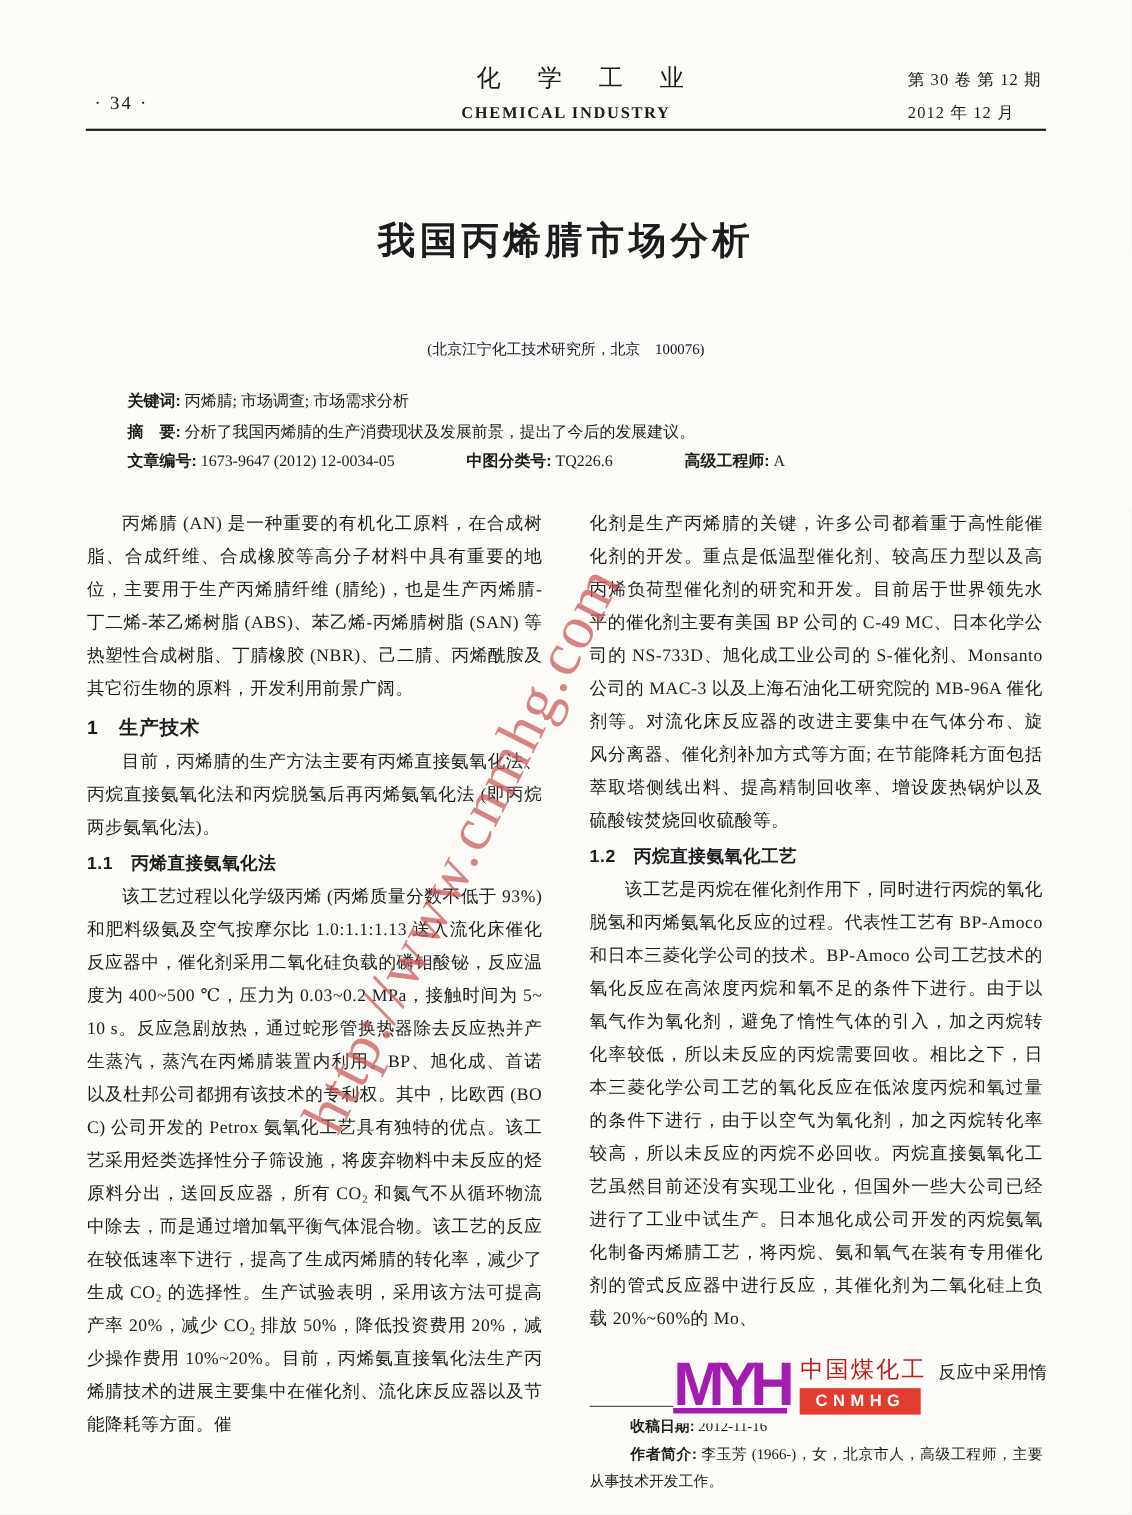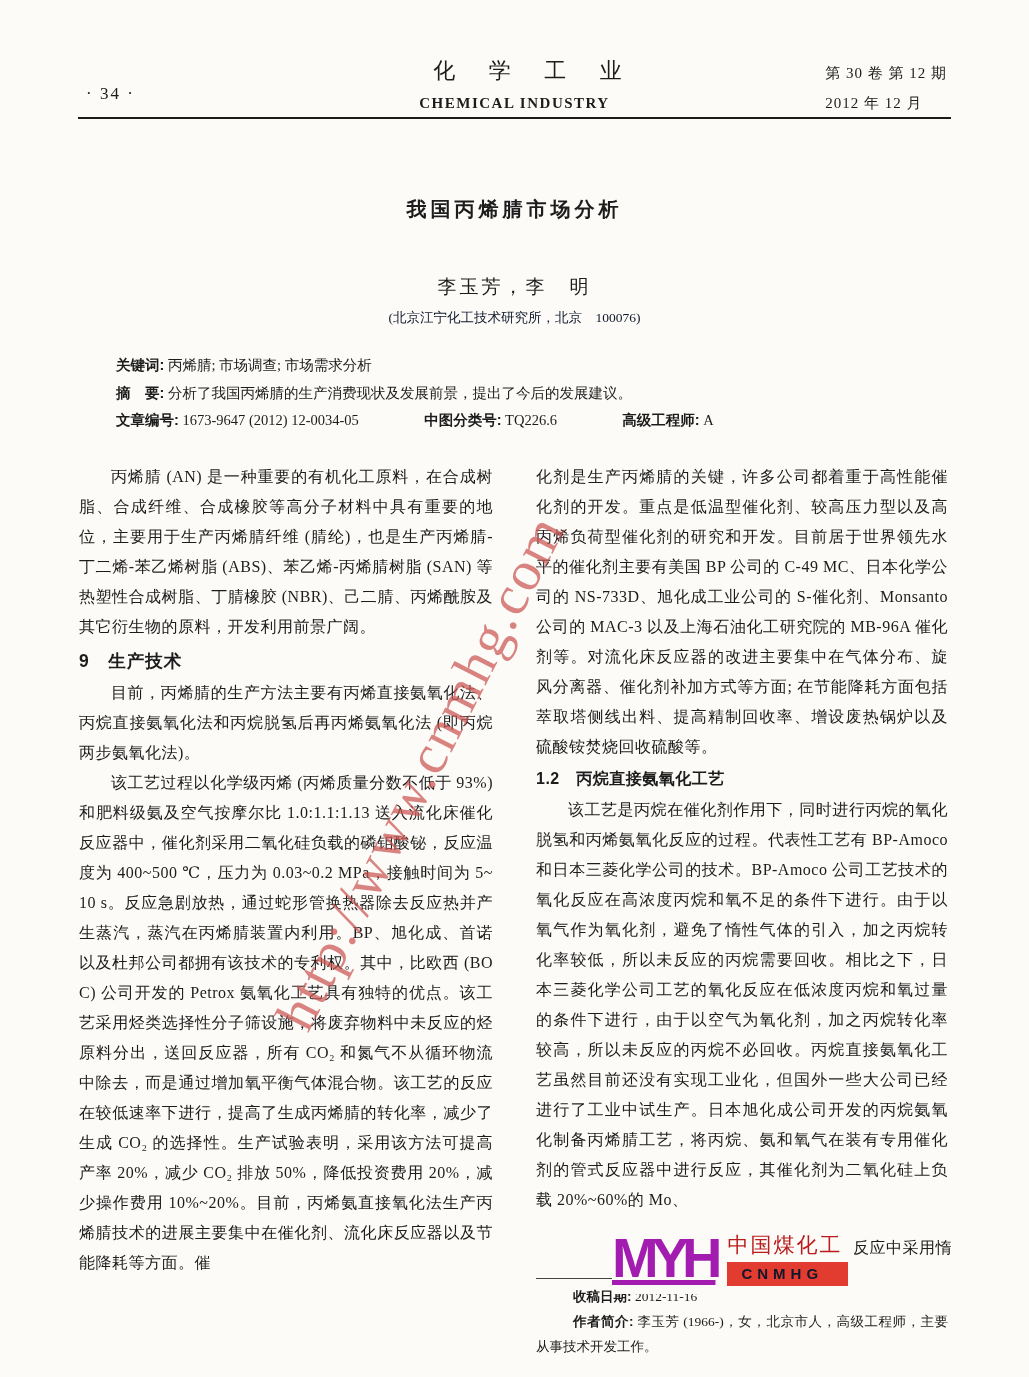--- a/index.html
+++ b/index.html
@@ -19,21 +19,21 @@
   .hdr-center { position:absolute; top:56px;  left:0; right:0; text-align:center; }
   .hdr-center .j-cn { font-size:22px; letter-spacing:14px;margin-left:40px; }
   .hdr-center .j-en { font-size:15px; font-weight:bold; letter-spacing:1.5px; margin-top:9px; }
   .hdr-right  { position:absolute; top:58px;  right:82px; font-size:15px; line-height:30px; text-align:left; letter-spacing:1px; }
   .hdr-rule   { position:absolute; top:117px; left:78px;  width:873px; height:2px; background:#1b1b1b; }
 
   
   .title {
     position:absolute; top:196px; left:0; right:0; text-align:center;
     font-family:"Liberation Sans","DejaVu Sans",sans-serif;
-    font-size:20px; font-weight:bold; letter-spacing:4px; margin:0;
+    font-size:34px; font-weight:bold; letter-spacing:4px; margin:0;
   }
   .authors     { position:absolute; top:274px; left:0; right:0; text-align:center; font-size:19px; letter-spacing:3px; }
   .affiliation { position:absolute; top:309px; left:0; right:0; text-align:center; font-size:13.5px; color:#0f172a; }
 
   
   .meta { position:absolute; top:352px; left:116px; width:760px; font-size:14.5px; line-height:27.5px; }
   .meta b { font-family:"Liberation Sans","DejaVu Sans",sans-serif; font-weight:bold; }
   .meta p { margin:0; }
   .meta .inline-gap { display:inline-block; width:58px; }
 
@@ -78,43 +78,42 @@
   }
   .cnmhg-mark {
     font-family:"Liberation Sans","DejaVu Sans",sans-serif;
     font-weight:900; font-size:56px; line-height:62px; letter-spacing:-7px;
     color:#a21caf; margin-right:12px;text-decoration:underline;
   }
   .cnmhg-text { display:flex; flex-direction:column; align-items:flex-start; }
   .cnmhg-cn { font-size:21px; letter-spacing:2px; color:#b91c1c;
     font-family:"Liberation Sans","DejaVu Sans",sans-serif; }
   .cnmhg-en {
-    margin-top:3px; background:#e23b30; color:#0f172a;
+    margin-top:3px; background:#e23b30; color:#ffffff;
     font-family:"Liberation Sans","DejaVu Sans",sans-serif;
-    font-weight:bold; font-size:15px; letter-spacing:5px; padding:3px 25px 4px 14px;
+    font-weight:bold; font-size:15px; letter-spacing:5px; padding:3px 14px 4px 14px;
   }
 </style>
 </head>
 <body>
 
 <div class="page">
 
   <div class="hdr-left">· 34 ·</div>
   <div class="hdr-center">
     <div class="j-cn">化 学 工 业</div>
     <div class="j-en">CHEMICAL INDUSTRY</div>
   </div>
   <div class="hdr-right">
     <div>第 30 卷 第 12 期</div>
     <div>2012 年 12 月</div>
   </div>
   <div class="hdr-rule"></div>
 
   <h1 class="title">我国丙烯腈市场分析</h1>
-  <div class="authors">李玉芳，李　明</div>
   <div class="affiliation">(北京江宁化工技术研究所，北京　100076)</div>
 
   <div class="meta">
     <p>
       <b>关键词:</b>
       <span>丙烯腈; 市场调查; 市场需求分析</span>
     </p>
     <p>
       <b>摘　要:</b>
       <span>分析了我国丙烯腈的生产消费现状及发展前景，提出了今后的发展建议。</span>
@@ -126,22 +125,23 @@
       <b>中图分类号:</b>
       <span>TQ226.6</span>
       <span class="inline-gap"></span>
       <b>高级工程师:</b>
       <span>A</span>
     </p>
   </div>
 
   <div class="col col-left">
     <p class="indent">丙烯腈 (AN) 是一种重要的有机化工原料，在合成树脂、合成纤维、合成橡胶等高分子材料中具有重要的地位，主要用于生产丙烯腈纤维 (腈纶)，也是生产丙烯腈-丁二烯-苯乙烯树脂 (ABS)、苯乙烯-丙烯腈树脂 (SAN) 等热塑性合成树脂、丁腈橡胶 (NBR)、己二腈、丙烯酰胺及其它衍生物的原料，开发利用前景广阔。</p>
-    <h2>9　生产技术</h2>
+    <h2>1　生产技术</h2>
     <p class="indent">目前，丙烯腈的生产方法主要有丙烯直接氨氧化法、丙烷直接氨氧化法和丙烷脱氢后再丙烯氨氧化法 (即丙烷两步氨氧化法)。</p>
+    <h3>1.1　丙烯直接氨氧化法</h3>
     <p class="indent">该工艺过程以化学级丙烯 (丙烯质量分数不低于 93%) 和肥料级氨及空气按摩尔比 1.0:1.1:1.13 送入流化床催化反应器中，催化剂采用二氧化硅负载的磷钼酸铋，反应温度为 400~500 ℃，压力为 0.03~0.2 MPa，接触时间为 5~10 s。反应急剧放热，通过蛇形管换热器除去反应热并产生蒸汽，蒸汽在丙烯腈装置内利用。BP、旭化成、首诺以及杜邦公司都拥有该技术的专利权。其中，比欧西 (BOC) 公司开发的 Petrox 氨氧化工艺具有独特的优点。该工艺采用烃类选择性分子筛设施，将废弃物料中未反应的烃原料分出，送回反应器，所有 CO₂ 和氮气不从循环物流中除去，而是通过增加氧平衡气体混合物。该工艺的反应在较低速率下进行，提高了生成丙烯腈的转化率，减少了生成 CO₂ 的选择性。生产试验表明，采用该方法可提高产率 20%，减少 CO₂ 排放 50%，降低投资费用 20%，减少操作费用 10%~20%。目前，丙烯氨直接氧化法生产丙烯腈技术的进展主要集中在催化剂、流化床反应器以及节能降耗等方面。催</p>
   </div>
 
   <div class="col col-right">
     <p>化剂是生产丙烯腈的关键，许多公司都着重于高性能催化剂的开发。重点是低温型催化剂、较高压力型以及高丙烯负荷型催化剂的研究和开发。目前居于世界领先水平的催化剂主要有美国 BP 公司的 C-49 MC、日本化学公司的 NS-733D、旭化成工业公司的 S-催化剂、Monsanto 公司的 MAC-3 以及上海石油化工研究院的 MB-96A 催化剂等。对流化床反应器的改进主要集中在气体分布、旋风分离器、催化剂补加方式等方面; 在节能降耗方面包括萃取塔侧线出料、提高精制回收率、增设废热锅炉以及硫酸铵焚烧回收硫酸等。</p>
     <h3>1.2　丙烷直接氨氧化工艺</h3>
     <p class="indent">该工艺是丙烷在催化剂作用下，同时进行丙烷的氧化脱氢和丙烯氨氧化反应的过程。代表性工艺有 BP-Amoco 和日本三菱化学公司的技术。BP-Amoco 公司工艺技术的氧化反应在高浓度丙烷和氧不足的条件下进行。由于以氧气作为氧化剂，避免了惰性气体的引入，加之丙烷转化率较低，所以未反应的丙烷需要回收。相比之下，日本三菱化学公司工艺的氧化反应在低浓度丙烷和氧过量的条件下进行，由于以空气为氧化剂，加之丙烷转化率较高，所以未反应的丙烷不必回收。丙烷直接氨氧化工艺虽然目前还没有实现工业化，但国外一些大公司已经进行了工业中试生产。日本旭化成公司开发的丙烷氨氧化制备丙烯腈工艺，将丙烷、氨和氧气在装有专用催化剂的管式反应器中进行反应，其催化剂为二氧化硅上负载 20%~60%的 Mo、</p>
   </div>
 
   <div class="tail-fragment">反应中采用惰</div>

